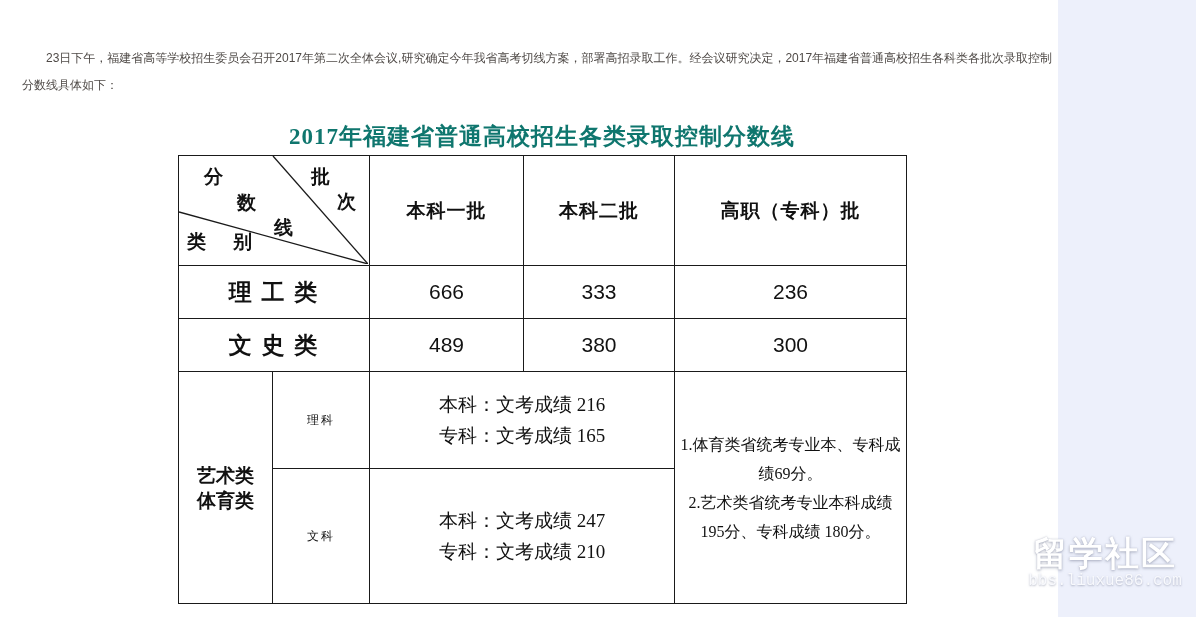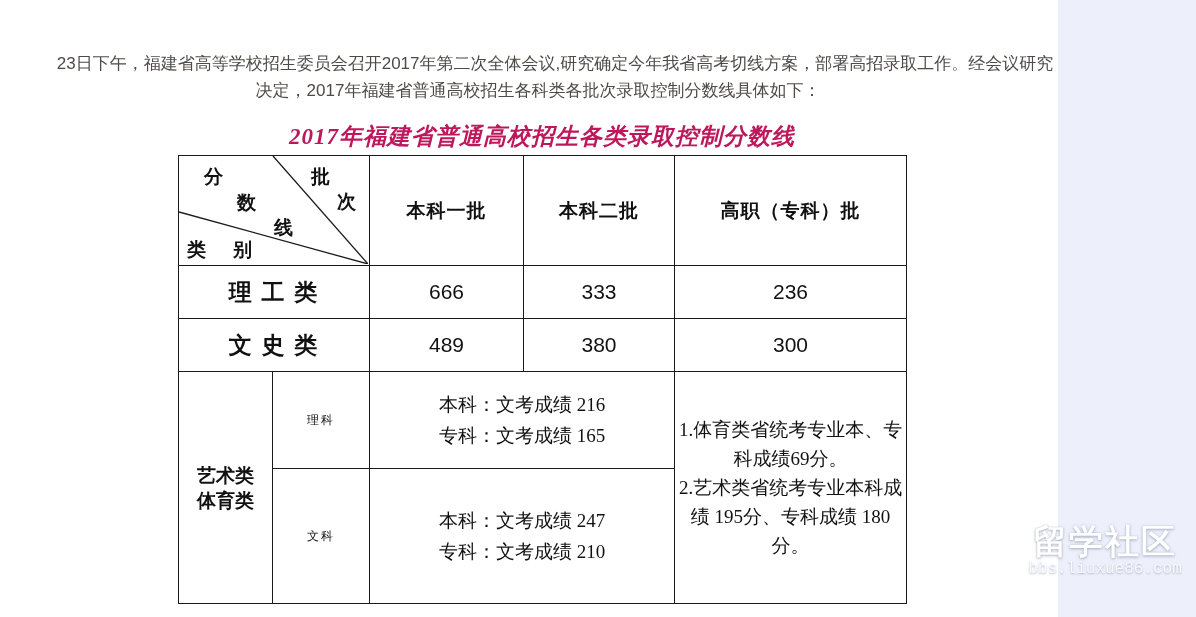--- a/index.html
+++ b/index.html
@@ -6,21 +6,21 @@
   body{width:1196px;height:617px;position:relative;background:#ffffff;overflow:hidden;
        font-family:"Liberation Serif", serif;}
   .page{position:absolute;inset:0;}
 
   
   .accent-bar{position:absolute;top:0;right:0;width:138px;height:617px;background:#edf0fb;}
 
   
   .intro{position:absolute;left:22px;top:33px;width:1032px;
          font-family:"Liberation Sans", sans-serif;
-         font-size:17px;line-height:27px;color:#4f4a47;text-indent:2em;text-align:center;}
+         font-size:12px;line-height:27px;color:#4f4a47;text-indent:2em;}
 
   
   .title{position:absolute;left:0;top:106px;width:1084px;text-align:center;
          font-size:23px;font-weight:bold;color:#000000;letter-spacing:1px;}
 
   
   table.score-table{position:absolute;left:178px;top:155px;width:728px;
         border-collapse:collapse;table-layout:fixed;color:#111111;}
   table.score-table td{border:1px solid #1a1a1a;padding:0;vertical-align:middle;
         text-align:center;overflow:hidden;}
@@ -34,45 +34,45 @@
   td.num{font-family:"Liberation Sans", sans-serif;font-size:21px;}
 
   td.corner-cell{position:relative;}
   .corner-svg{position:absolute;left:0;top:0;}
   .corner-ch{position:absolute;font-size:19px;font-weight:bold;line-height:1;}
   .ch-fen{left:25px;top:11px;}
   .ch-shu{left:58px;top:37px;}
   .ch-xian{left:95px;top:62px;}
   .ch-pi{left:132px;top:11px;}
   .ch-ci{left:158px;top:36px;}
-  .ch-leibie{left:8px;top:84px;letter-spacing:4px;}
+  .ch-leibie{left:8px;top:76px;letter-spacing:4px;}
 
   td.art-lbl{text-align:left;padding-left:11px;font-size:19px;font-weight:bold;line-height:25px;}
   td.sub-lbl{font-size:12px;letter-spacing:2px;margin-left:15px;}
   td.content{text-align:left;padding-left:24px;font-size:19px;line-height:31px;}
   td.notes{text-align:left;vertical-align:top;padding:5px 10px 0 12px;
-           font-size:19px;line-height:29px;}
+           font-size:16px;line-height:29px;}
 
   
-  .watermark{position:absolute;left:1022px;top:524px;width:166px;text-align:center;pointer-events:none;}
+  .watermark{position:absolute;left:1022px;top:536px;width:166px;text-align:center;pointer-events:none;}
   .wm-brand{font-size:34px;font-weight:bold;color:#ffffff;letter-spacing:2px;line-height:36px;
             text-shadow:0 1px 3px rgba(130,136,160,0.65), 0 0 1px rgba(130,136,160,0.5);}
   .wm-site{font-family:Liberation Mono, monospace;font-size:16px;color:#f8f9fd;line-height:18px;
             text-shadow:0 1px 2px rgba(130,136,160,0.6);}
 </style>
 </head>
 <body>
 
 <div class="page">
 
   <div class="accent-bar" style="background: rgb(237, 240, 251);"></div>
 
   <p class="intro" style="color: rgb(79, 74, 71);">23日下午，福建省高等学校招生委员会召开2017年第二次全体会议,研究确定今年我省高考切线方案，部署高招录取工作。经会议研究决定，2017年福建省普通高校招生各科类各批次录取控制分数线具体如下：</p>
 
-  <h1 class="title" style="color: #be185d; font-style: italic;">2017年福建省普通高校招生各类录取控制分数线</h1>
+  <h1 class="title" style="color: #0f766e;">2017年福建省普通高校招生各类录取控制分数线</h1>
 
   <table class="score-table">
     <colgroup>
       <col style="width:94px">
         <col style="width:97px">
         <col style="width:154px">
       <col style="width:151px">
         <col style="width:232px">
     </colgroup>
     <tbody>

